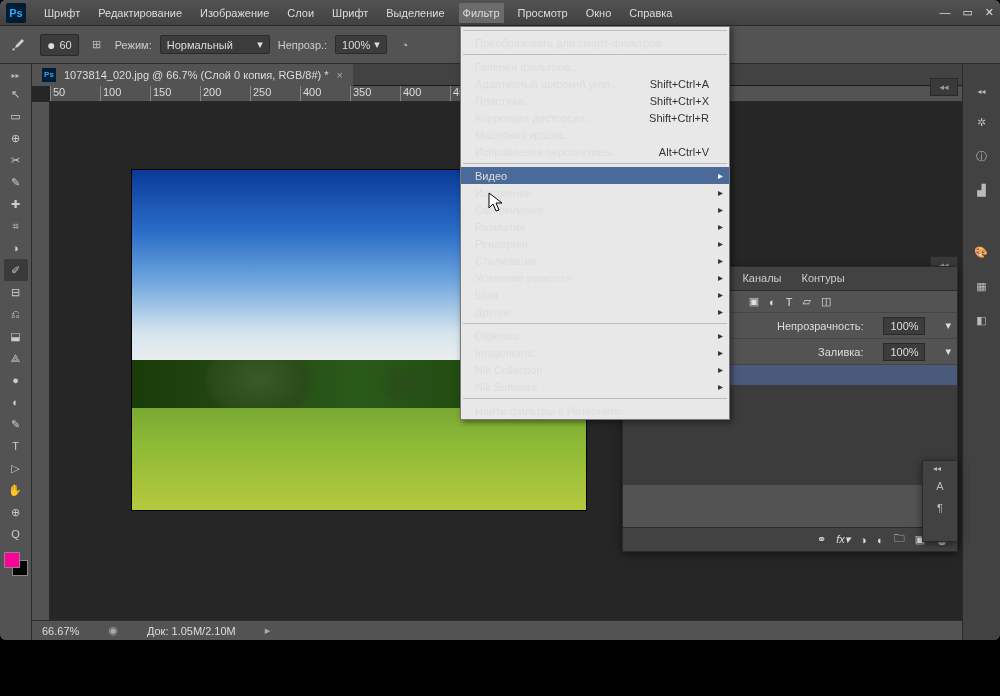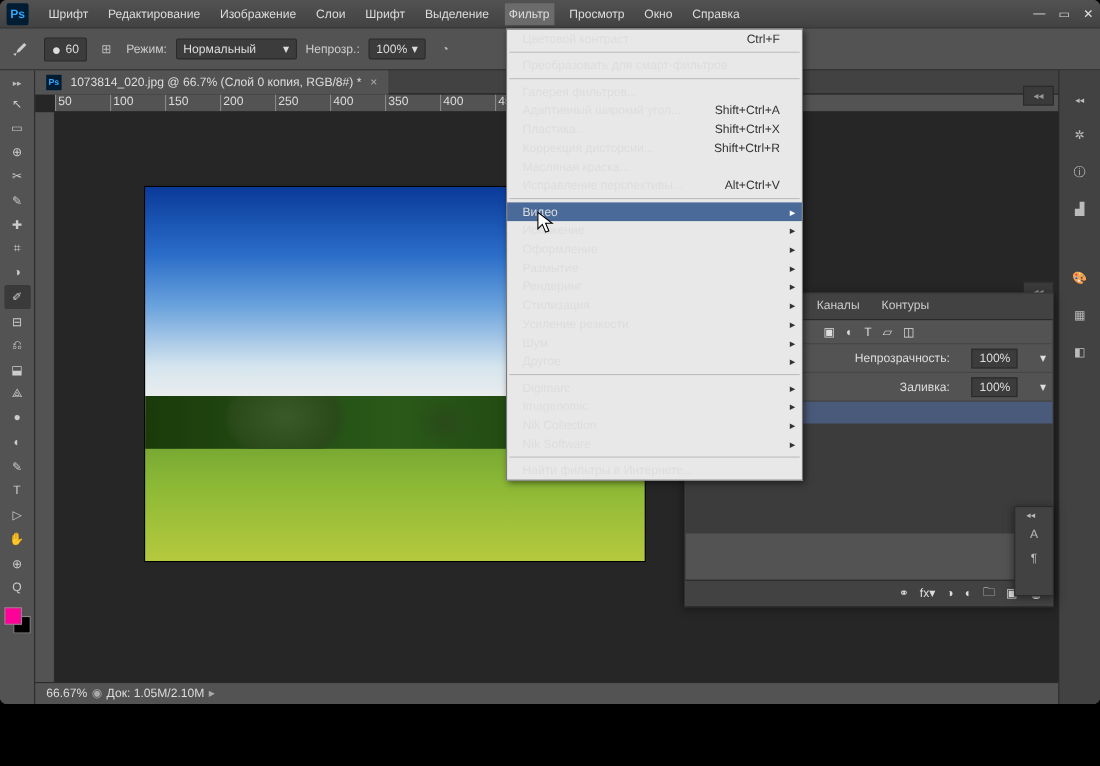--- a/index.html
+++ b/index.html
@@ -23,21 +23,21 @@
 .doc-area{position:absolute;left:32px;top:64px;right:38px;bottom:0;background:#262626}
 .doc-tab{height:22px;background:#424242;display:flex;align-items:center;border-bottom:1px solid #1a1a1a}
 .doc-tab-inner{background:#535353;height:22px;display:flex;align-items:center;padding:0 10px;gap:8px}
 .doc-tab-inner .x{color:#aaa}
 .ruler-h{position:absolute;left:18px;top:22px;right:0;height:16px;background:#535353;border-bottom:1px solid #2a2a2a;display:flex;overflow:hidden;font-size:9px;color:#bbb}
 .ruler-h span{width:50px;flex:none;border-left:1px solid #888;padding-left:2px}
 .ruler-v{position:absolute;left:0;top:38px;width:18px;bottom:20px;background:#535353;border-right:1px solid #2a2a2a}
 .canvas-wrap{position:absolute;left:18px;top:38px;right:0;bottom:20px;background:#262626;overflow:hidden}
 .canvas{position:absolute;left:82px;top:68px;width:454px;height:340px;background:linear-gradient(to bottom,#0a3a9a 0%,#2a6dc8 18%,#6ba3dd 32%,#d5e5ee 48%,#e8ecef 55%,#f0f2ef 60%,#a5b86a 62%,#7aa933 70%,#8cb936 80%,#b6c93e 100%);box-shadow:0 0 0 1px #000}
 .trees{position:absolute;left:0;top:56%;width:100%;height:14%;background:radial-gradient(ellipse 80px 60px at 28% 40%,#3a5a2a 0%,#2a4a1a 60%,transparent 70%),radial-gradient(ellipse 40px 30px at 60% 50%,#2a4a1a 0%,transparent 70%),linear-gradient(to right,#1a3a0a,#2a5a1a,#1a3a0a)}
-.statusbar{position:absolute;left:0;bottom:0;right:0;height:20px;background:#535353;border-top:1px solid #2a2a2a;display:flex;align-items:center;gap:4px;padding:0 10px;font-size:10px}
+.statusbar{position:absolute;left:0;bottom:0;right:0;height:20px;background:#535353;border-top:1px solid #2a2a2a;display:flex;align-items:center;gap:29px;padding:0 10px;font-size:10px}
 .right-dock{position:absolute;right:0;top:64px;width:38px;height:576px;background:#424242;border-left:1px solid #2a2a2a;display:flex;flex-direction:column;align-items:center;padding-top:20px;gap:14px}
 .right-dock .ico{width:20px;height:20px;color:#bbb;display:flex;align-items:center;justify-content:center}
 .panel{position:absolute;background:#535353;border:1px solid #2a2a2a;box-shadow:0 2px 8px rgba(0,0,0,.5)}
 .panel-hist{right:42px;top:266px;width:336px;height:286px}
 .panel-tabs{height:24px;background:#424242;display:flex;align-items:flex-end;border-bottom:1px solid #2a2a2a}
 .ptab{padding:0 10px;height:24px;display:flex;align-items:center;color:#ccc;cursor:default}
 .ptab.act{background:#535353}
 .panel-row{height:26px;display:flex;align-items:center;gap:20px;padding:0 6px;border-bottom:1px solid #454545}
 .panel-row .lab{margin-left:auto}
 .panel-row input{width:42px;background:#3c3c3c;border:1px solid #2a2a2a;color:#ddd;padding:2px;text-align:center}
@@ -217,40 +217,36 @@
       <input value="100%" style="">
       <span>▾</span>
     </div>
     <div class="layer-list">
       <div class="layer-item">
         <span>копия</span>
       </div>
     </div>
     <div class="panel-foot">
       <span>⚭</span>
-      <span style="">fx▾</span>
+      <span style="font-style:italic">fx▾</span>
       <span>◑</span>
       <span>◐</span>
       <span>🗀</span>
       <span>▣</span>
       <span>🗑</span>
     </div>
   </div>
 
   <div class="panel" style="right:42px;top:460px;width:36px;height:82px;background:#424242">
     <div class="tri" style="height:14px">◂◂</div>
     <div style="height:22px;display:flex;align-items:center;justify-content:center;color:#bbb">A</div>
     <div style="height:22px;display:flex;align-items:center;justify-content:center;color:#bbb">¶</div>
   </div>
 
   <div class="dropdown" id="dd">
-      <div class="dd-item">
-        <span>Цветовой контраст</span>
-        <span class="sc">Ctrl+F</span>
-      </div>
       <div class="dd-sep"></div>
       <div class="dd-item">
         <span>Преобразовать для смарт-фильтров</span>
       </div>
       <div class="dd-sep"></div>
       <div class="dd-item">
         <span>Галерея фильтров...</span>
       </div>
       <div class="dd-item">
         <span>Адаптивный широкий угол...</span>

